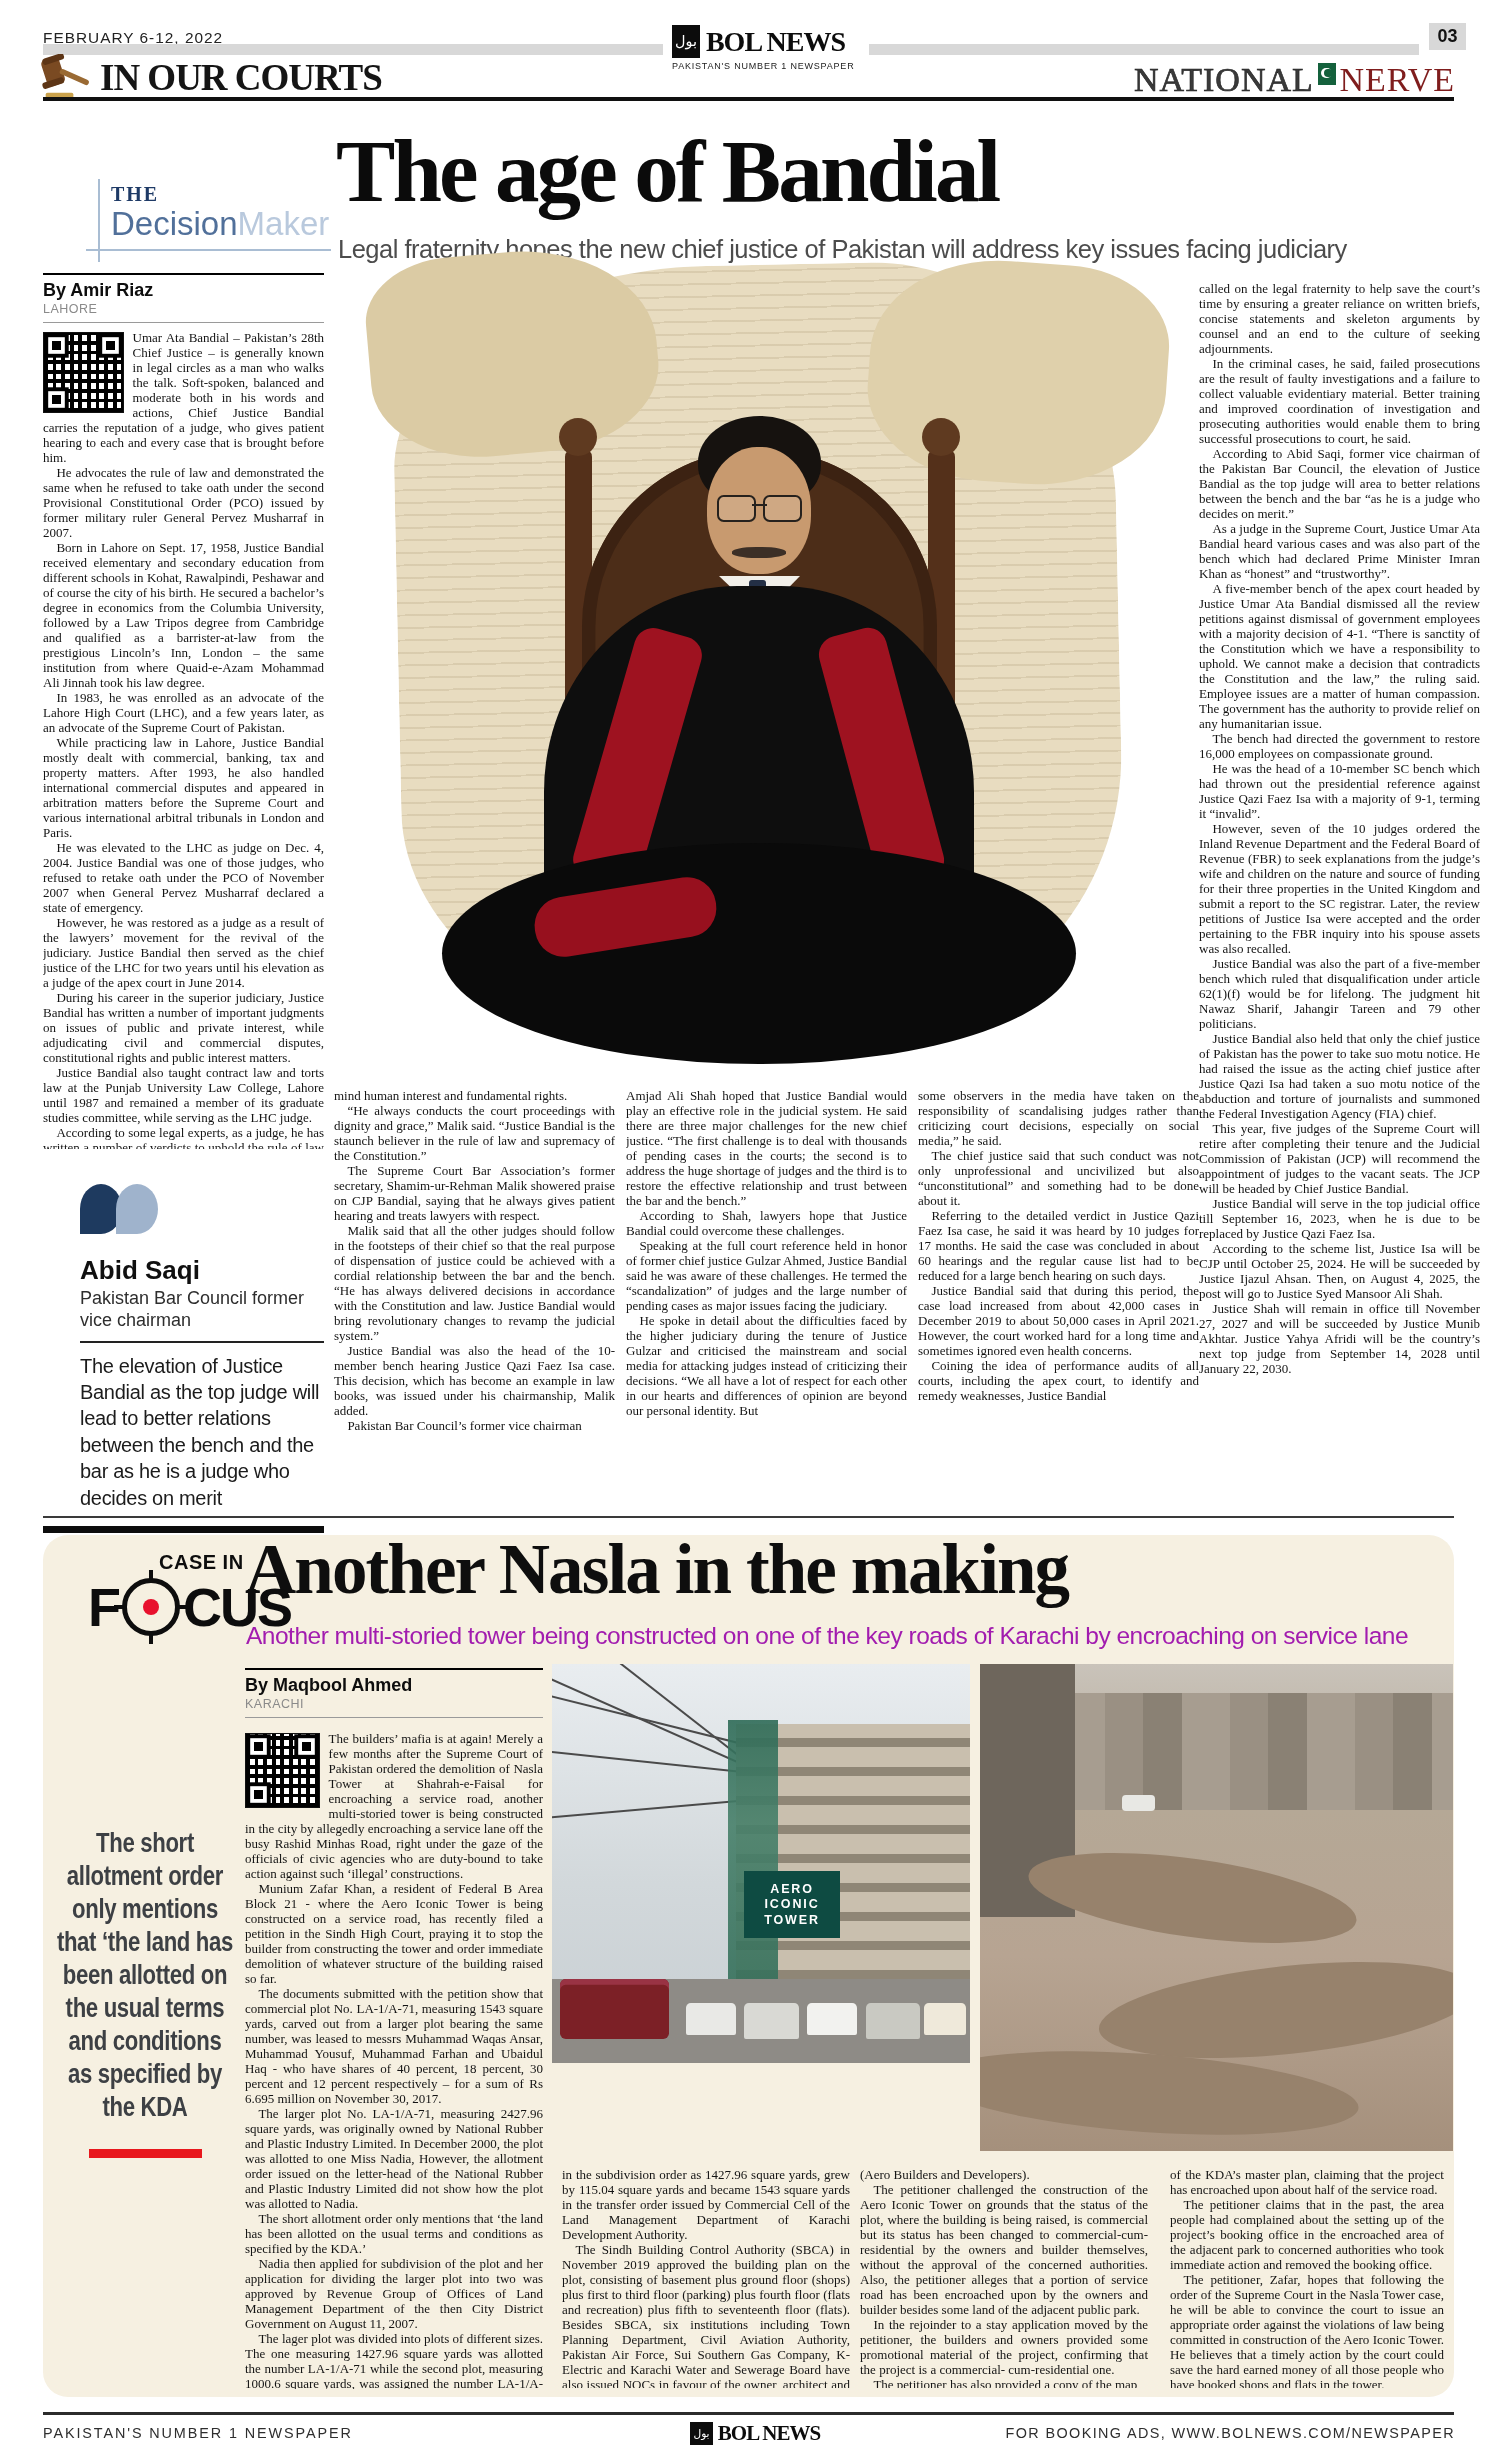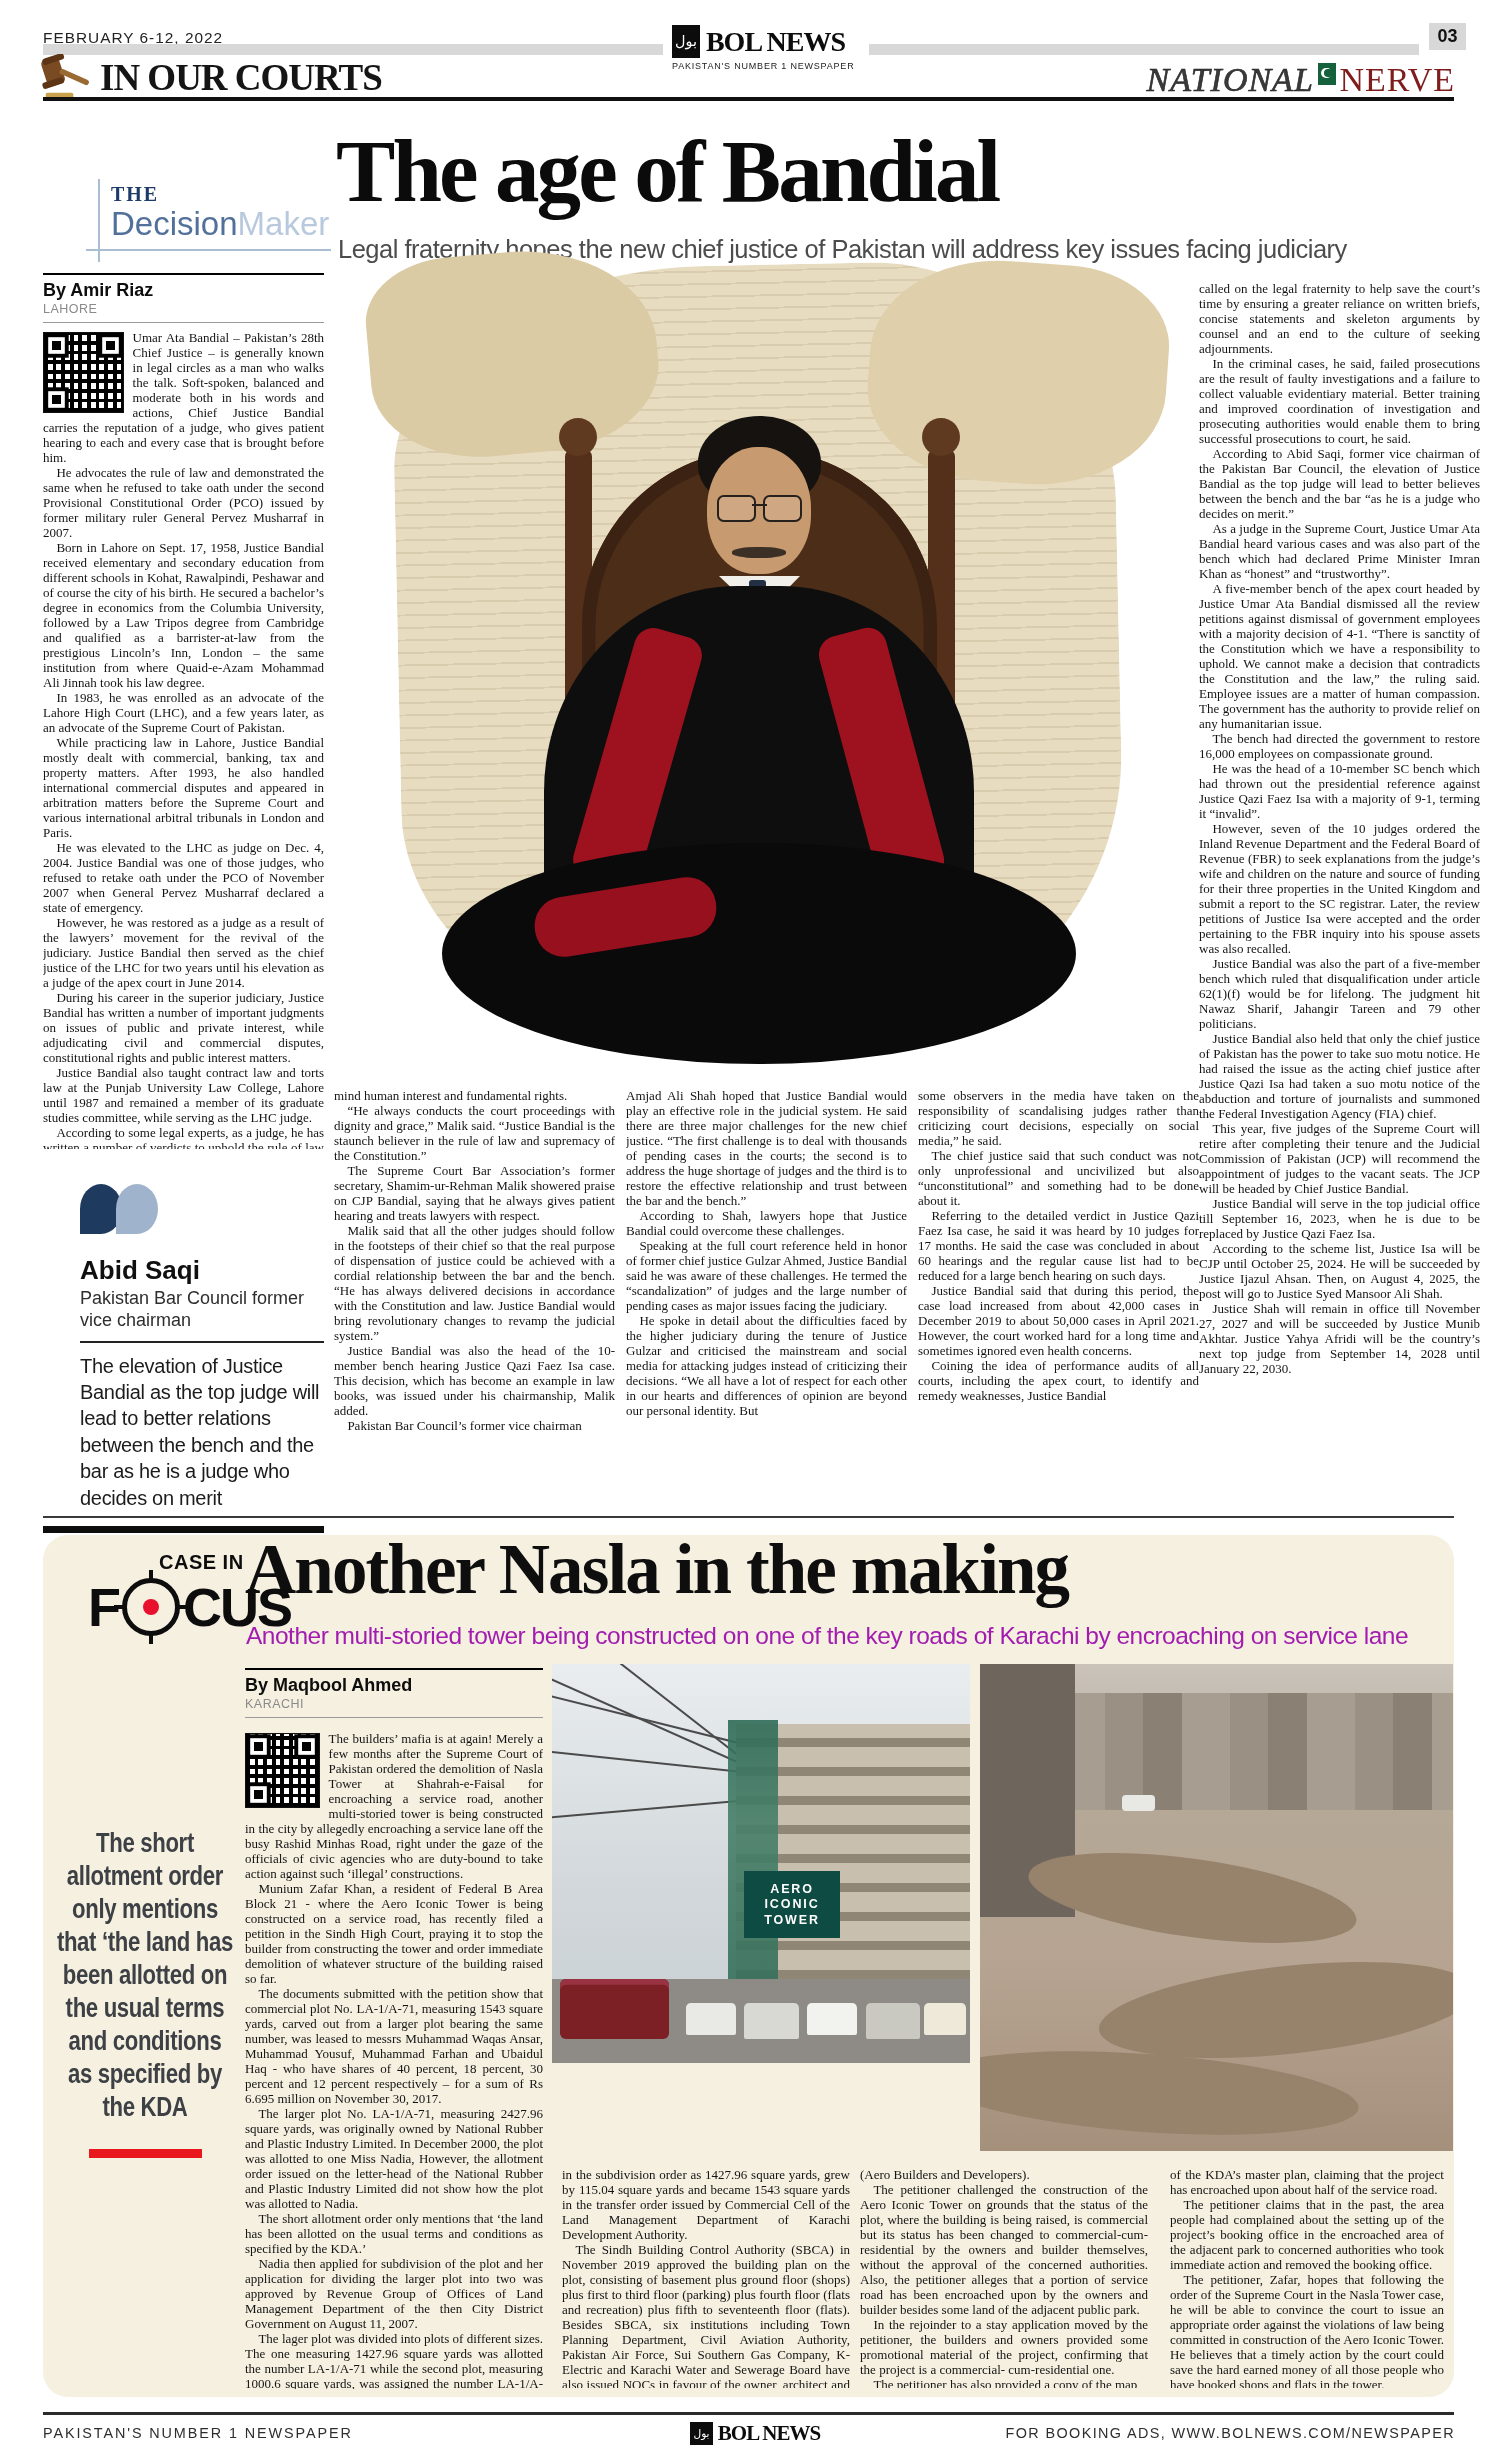--- a/index.html
+++ b/index.html
@@ -16,21 +16,21 @@
   .mast{left:672px;top:25px;width:173px;}
   .mast-row{display:flex;align-items:center;gap:5.8px;}
   .mast-box{width:33px;height:33px;background:#0c0c0c;color:#fff;font-family:"DejaVu Sans",sans-serif;
             font-size:14.4px;line-height:33px;text-align:center;}
   .mast-name{font-family:"Liberation Serif",serif;font-weight:bold;font-size:28px;letter-spacing:-1px;color:#0c0c0c;white-space:nowrap;}
   .mast-tag{margin-top:2.9px;font-family:"Liberation Sans",sans-serif;font-size:9px;letter-spacing:0.8px;color:#222;white-space:nowrap;}
 
   .section-left{left:100px;top:56px;font-size:37px;font-weight:bold;letter-spacing:-1px;color:#151515;}
   .gavel{left:38px;top:54px;width:56px;height:48px;}
   .natnerve{right:43px;top:61px;display:flex;align-items:flex-start;gap:3.8px;}
-  .nat{font-size:34px;letter-spacing:1px;color:#3a3a3a;font-style:italic;-webkit-text-stroke:0.6px #222;}
+  .nat{font-size:34px;letter-spacing:1px;color:#3a3a3a;-webkit-text-stroke:0.6px #222;}
   .nerve{font-size:34px;letter-spacing:1px;color:#7f1d1d;}
   .flag{width:18px;height:22px;background:#14613c;position:relative;margin-top:1.9px;}
   .flag::before{content:"";position:absolute;left:3.8px;top:4.8px;width:10.6px;height:10.6px;border-radius:50%;background:#fff;}
   .flag::after{content:"";position:absolute;left:6.7px;top:5.8px;width:8.6px;height:8.6px;border-radius:50%;background:#14613c;}
   .rule-thick{left:43px;top:97px;width:1411px;height:3.8px;background:#101010;}
 
   
   .dm{left:111px;top:183px;position:absolute;}
   .dm::before{content:"";position:absolute;left:-13.4px;top:-3.8px;bottom:-21px;width:1.9px;background:#a9bdd3;}
   .dm::after{content:"";position:absolute;left:-25px;bottom:-9.6px;width:245px;height:1.9px;background:#a9bdd3;}
@@ -279,21 +279,21 @@
         <p class="para">Referring to the detailed verdict in Justice Qazi Faez Isa case, he said it was heard by 10 judges for 17 months. He said the case was concluded in about 60 hearings and the regular cause list had to be reduced for a large bench hearing on such days.</p>
         <p class="para">Justice Bandial said that during this period, the case load increased from about 42,000 cases in December 2019 to about 50,000 cases in April 2021. However, the court worked hard for a long time and sometimes ignored even health concerns.</p>
         <p class="para">Coining the idea of performance audits of all courts, including the apex court, to identify and remedy weaknesses, Justice Bandial</p>
       </div>
   </div>
 
   <div class="col" style="left:1199px;top:281px;width:281px;height:1223px;">
     <div>
         <p class="para flush">called on the legal fraternity to help save the court’s time by ensuring a greater reliance on written briefs, concise statements and skeleton arguments by counsel and an end to the culture of seeking adjournments.</p>
         <p class="para">In the criminal cases, he said, failed prosecutions are the result of faulty investigations and a failure to collect valuable evidentiary material. Better training and improved coordination of investigation and prosecuting authorities would enable them to bring successful prosecutions to court, he said.</p>
-        <p class="para">According to Abid Saqi, former vice chairman of the Pakistan Bar Council, the elevation of Justice Bandial as the top judge will lead to better believes between the bench and the bar “as he is a judge who decides on merit.”</p>
+        <p class="para">According to Abid Saqi, former vice chairman of the Pakistan Bar Council, the elevation of Justice Bandial as the top judge will area to better relations between the bench and the bar “as he is a judge who decides on merit.”</p>
         <p class="para">As a judge in the Supreme Court, Justice Umar Ata Bandial heard various cases and was also part of the bench which had declared Prime Minister Imran Khan as “honest” and “trustworthy”.</p>
         <p class="para">A five-member bench of the apex court headed by Justice Umar Ata Bandial dismissed all the review petitions against dismissal of government employees with a majority decision of 4-1. “There is sanctity of the Constitution which we have a responsibility to uphold. We cannot make a decision that contradicts the Constitution and the law,” the ruling said.  Employee issues are a matter of human compassion. The government has the authority to provide relief on any humanitarian issue.</p>
         <p class="para">The bench had directed the government to restore 16,000 employees on compassionate ground.</p>
         <p class="para">He was the head of a 10-member SC bench which had thrown out the presidential reference against Justice Qazi Faez Isa with a majority of 9-1, terming it “invalid”.</p>
         <p class="para">However, seven of the 10 judges ordered the Inland Revenue Department and the Federal Board of Revenue (FBR) to seek explanations from the judge’s wife and children on the nature and source of funding for their three properties in the United Kingdom and submit a report to the SC registrar. Later, the review petitions of Justice Isa were accepted and the order pertaining to the FBR inquiry into his spouse assets was also recalled.</p>
         <p class="para">Justice Bandial was also the part of a five-member bench which ruled that disqualification under article 62(1)(f) would be for lifelong. The judgment hit Nawaz Sharif, Jahangir Tareen and 79 other politicians.</p>
         <p class="para">Justice Bandial also held that only the chief justice of Pakistan has the power to take suo motu notice. He had raised the issue as the acting chief justice after Justice Qazi Isa had taken a suo motu notice of the abduction and torture of journalists and summoned the Federal Investigation Agency (FIA) chief.</p>
         <p class="para">This year, five judges of the Supreme Court will retire after completing their tenure and the Judicial Commission of Pakistan (JCP) will recommend the appointment of judges to the vacant seats. The JCP will be headed by Chief Justice Bandial.</p>
         <p class="para">Justice Bandial will serve in the top judicial office till September 16, 2023, when he is due to be replaced by Justice Qazi Faez Isa.</p>
         <p class="para">According to the scheme list, Justice Isa will be CJP until October 25, 2024. He will be succeeded by Justice Ijazul Ahsan. Then, on August 4, 2025, the post will go to Justice Syed Mansoor Ali Shah.</p>

